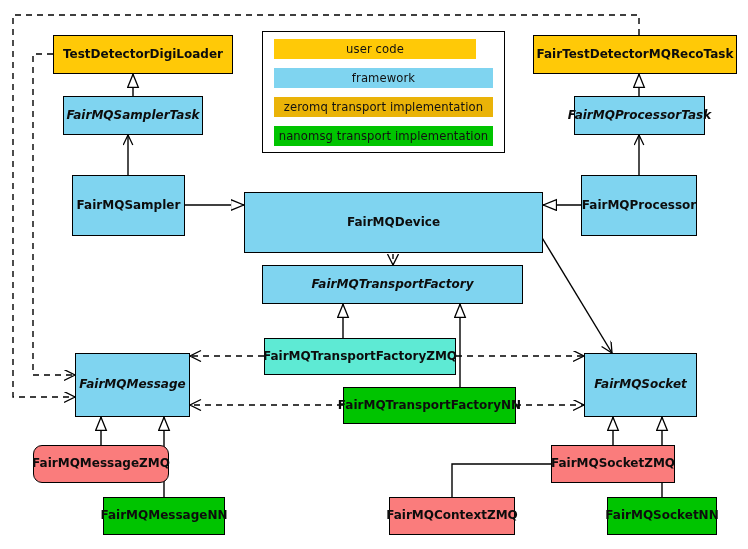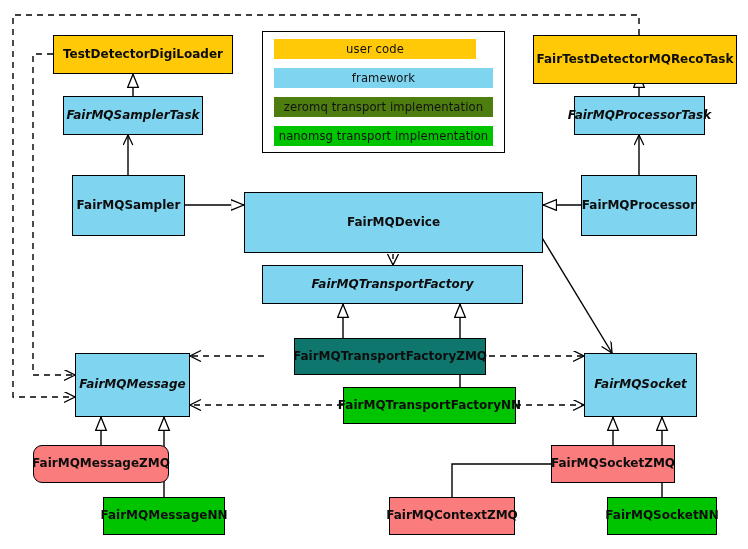--- a/index.html
+++ b/index.html
@@ -95,34 +95,34 @@
       <path d="M 53,54 L 33,54 L 33,375 L 75,375" stroke-dasharray="6,5" marker-end="url(#openArrow)"></path>
 
       <path d="M 639,35 L 639,15 L 13,15 L 13,397 L 75,397" stroke-dasharray="6,5" marker-end="url(#openArrow)"></path>
     </g>
   </svg>
 
   <div class="node" style="left:53px;top:35px;width:180px;height:39px;background:#FFC907;">TestDetectorDigiLoader</div>
   <div class="node abstract" style="left:63px;top:96px;width:140px;height:39px;background:#7FD4F0;">FairMQSamplerTask</div>
   <div class="node" style="left:72px;top:175px;width:113px;height:61px;background:#7FD4F0;">FairMQSampler</div>
   <div class="node" style="left:244px;top:192px;width:299px;height:61px;background:#7FD4F0;">FairMQDevice</div>
-  <div class="node" style="left:533px;top:35px;width:204px;height:49px;background:#FFC907;">FairTestDetectorMQRecoTask</div>
+  <div class="node" style="left:533px;top:35px;width:204px;height:39px;background:#FFC907;">FairTestDetectorMQRecoTask</div>
   <div class="node abstract" style="left:574px;top:96px;width:131px;height:39px;background:#7FD4F0;">FairMQProcessorTask</div>
   <div class="node" style="left:581px;top:175px;width:116px;height:61px;background:#7FD4F0;">FairMQProcessor</div>
   <div class="node abstract" style="left:262px;top:265px;width:261px;height:39px;background:#7FD4F0;">FairMQTransportFactory</div>
-  <div class="node" style="left:264px;top:338px;width:192px;height:37px;background:#0f766e;margin-left:30px;">FairMQTransportFactoryZMQ</div>
+  <div class="node" style="left:264px;top:338px;width:192px;height:37px;background:#5eead4;">FairMQTransportFactoryZMQ</div>
   <div class="node" style="left:343px;top:387px;width:173px;height:37px;background:#00C400;">FairMQTransportFactoryNN</div>
   <div class="node abstract" style="left:75px;top:353px;width:115px;height:64px;background:#7FD4F0;">FairMQMessage</div>
   <div class="node abstract" style="left:584px;top:353px;width:113px;height:64px;background:#7FD4F0;">FairMQSocket</div>
   <div class="node" style="left:33px;top:445px;width:136px;height:38px;background:#FA7C7C;border-radius:9px;">FairMQMessageZMQ</div>
   <div class="node" style="left:103px;top:497px;width:122px;height:38px;background:#00C400;">FairMQMessageNN</div>
   <div class="node" style="left:551px;top:445px;width:124px;height:38px;background:#FA7C7C;">FairMQSocketZMQ</div>
   <div class="node" style="left:607px;top:497px;width:110px;height:38px;background:#00C400;">FairMQSocketNN</div>
   <div class="node" style="left:389px;top:497px;width:126px;height:38px;background:#FA7C7C;">FairMQContextZMQ</div>
 
   <div class="legend-box" style="left:262px;top:31px;width:243px;height:122px;">
     <div class="legend-item" style="left:11px;top:7px;width:202px;height:20px;background:#FFC907;">user code</div>
     <div class="legend-item" style="left:11px;top:36px;width:219px;height:20px;background:#7FD4F0;">framework</div>
-    <div class="legend-item" style="left:11px;top:65px;width:219px;height:20px;background:#4d7c0f;">zeromq transport implementation</div>
+    <div class="legend-item" style="left:11px;top:65px;width:219px;height:20px;background:#eab308;">zeromq transport implementation</div>
     <div class="legend-item" style="left:11px;top:94px;width:219px;height:20px;background:#00C400;">nanomsg transport implementation</div>
   </div>
 
 </div>
 
 </body></html>

